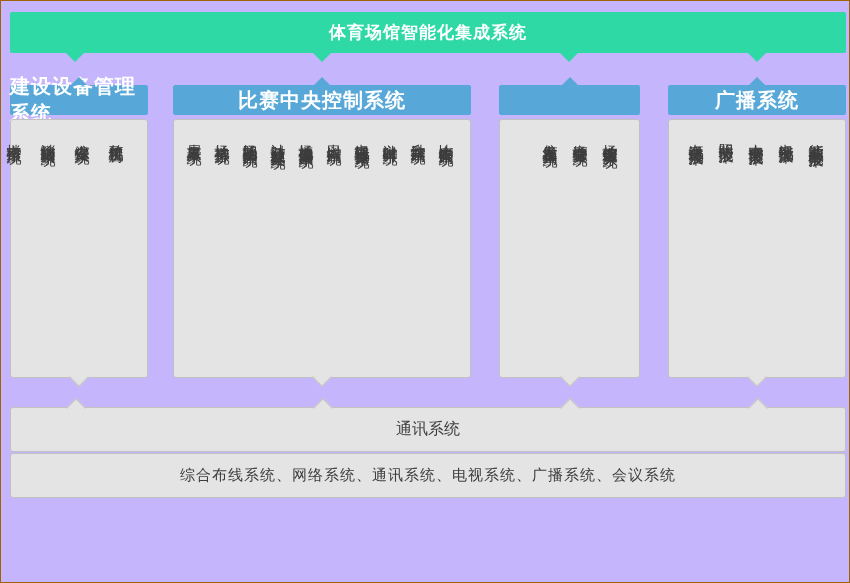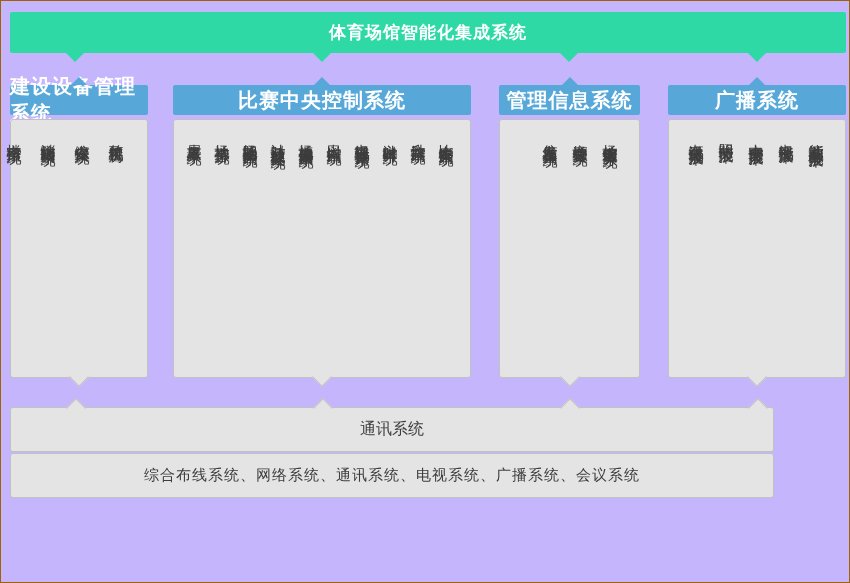--- a/index.html
+++ b/index.html
@@ -46,21 +46,21 @@
   .column[data-idx="0"] .vlist{line-height:34px;}
   .column[data-idx="1"] .vlist{line-height:28px;padding:12px 10px;}
   .diamond-down{
     position:absolute;bottom:-7px;left:calc(50% - 7px);width:13px;height:13px;
     background:var(--panel-fill,#e4e4e4);transform:rotate(45deg);
     border-right:1px solid var(--panel-border,#c1c1c1);
     border-bottom:1px solid var(--panel-border,#c1c1c1);
   }
   
   .comm-bar,.sub-bar{
-    position:absolute;left:9px;width:764px;box-sizing:border-box;
+    position:absolute;left:9px;width:836px;box-sizing:border-box;
     background:var(--panel-fill,#e4e4e4);border:1px solid var(--panel-border,#c1c1c1);
     border-radius:3px;display:flex;align-items:center;justify-content:center;
     color:var(--text-dark,#3d3d3d);
   }
   .comm-bar{top:406px;height:45px;font-size:16px;}
   .sub-bar{top:452px;height:45px;font-size:15px;letter-spacing:1px;}
   .diamond-up{
     position:absolute;top:-7px;width:13px;height:13px;
     background:var(--panel-fill,#e4e4e4);transform:rotate(45deg);
     border-left:1px solid var(--panel-border,#c1c1c1);
@@ -114,21 +114,20 @@
           <div class="vitem">场地扩音系统</div>
           <div class="vitem">大屏幕显示系统</div>
         </div>
       <i class="diamond-down"></i>
     </div>
   </div>
 
   <div class="column" data-idx="2" style="left:498px;width:141px">
     <div class="col-header">
       <i class="tri-up"></i>
-      <span>管理信息系统</span>
     </div>
     <div class="col-body">
       <div class="vlist">
           <div class="vitem">场馆综合管理服务系统</div>
           <div class="vitem">赛场综合管理系统</div>
           <div class="vitem">信息发布及查询系统</div>
         </div>
       <i class="diamond-down"></i>
     </div>
   </div>

